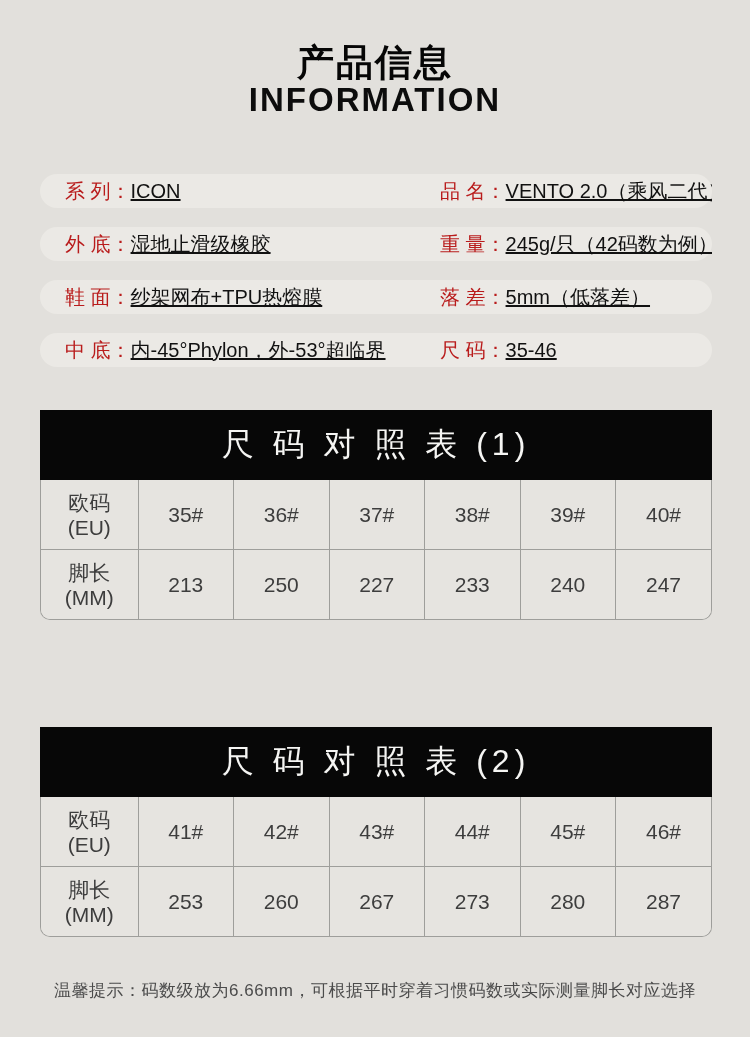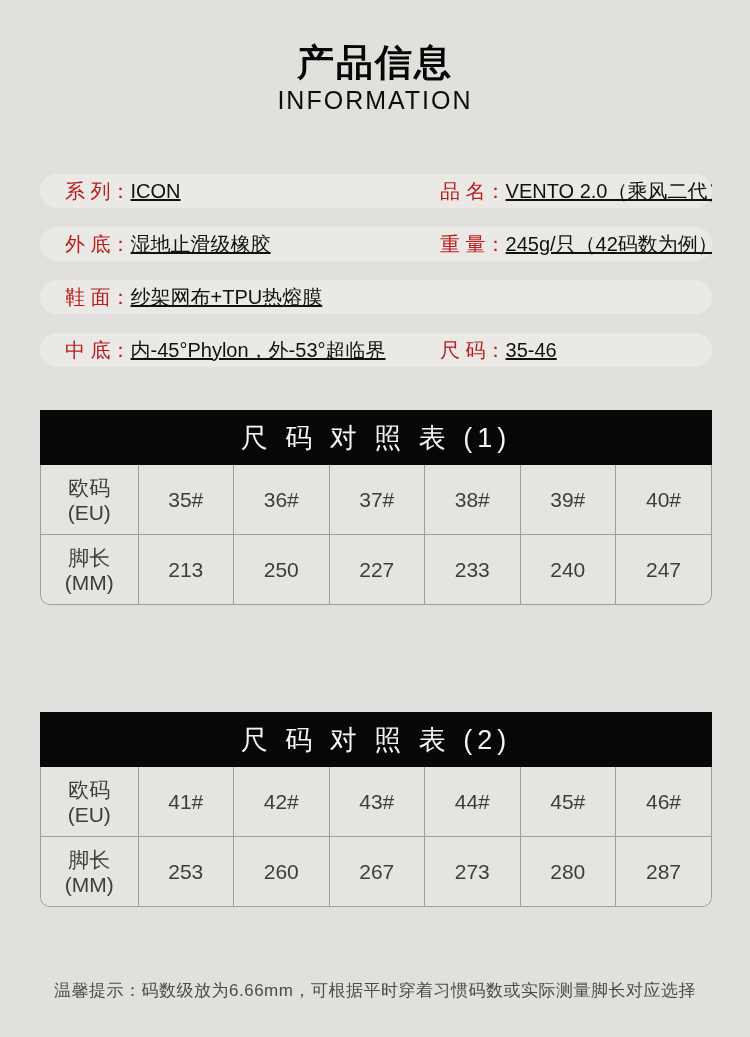--- a/index.html
+++ b/index.html
@@ -26,22 +26,22 @@
     text-align: center;
   }
   .title {
     font-size: 37px;
     font-weight: bold;
     letter-spacing: 2px;
     color: #060606;
     line-height: 42px;
   }
   .subtitle {
-    font-size: 25px;
-    font-weight: normal;
+    font-size: 33px;
+    font-weight: bold;
     letter-spacing: 2px;
     color: #0c0c0c;
     line-height: 28px;
     margin-top: 2px;
   }
   
   .specs {
     margin-top: 60px;
   }
   .spec-row {
@@ -70,27 +70,27 @@
   .spec-label { color: #b91c1c; }
   .spec-value { color: #111111; text-decoration: underline; }
   
   .size-chart {
     width: 672px;
     margin-left: 40px;
   }
   .size-chart.first { margin-top: 43px; }
   .size-chart.second { margin-top: 107px; }
   .chart-header {
-    height: 55px;
+    height: 70px;
     background: #070707;
     color: #f5f5f3;
     display: flex;
     align-items: center;
     justify-content: center;
-    font-size: 27px;
+    font-size: 32px;
     font-weight: normal;
     letter-spacing: 5px;
   }
   .chart-body {
     border: 1px solid #9e9e9b;
     border-top: none;
     border-radius: 0 0 10px 10px;
     overflow: hidden;
     background: #e6e4e0;
   }
@@ -148,20 +148,23 @@
         <span class="spec-label">外 底：</span><span class="spec-value">湿地止滑级橡胶</span>
       </div>
       <div class="spec-right">
         <span class="spec-label">重 量：</span><span class="spec-value">245g/只（42码数为例）</span>
       </div>
     </div>
     <div class="spec-row">
       <div class="spec-left">
         <span class="spec-label">鞋 面：</span><span class="spec-value">纱架网布+TPU热熔膜</span>
       </div>
+      <div class="spec-right">
+        <span class="spec-label">落 差：</span><span class="spec-value">5mm（低落差）</span>
+      </div>
     </div>
     <div class="spec-row">
       <div class="spec-left">
         <span class="spec-label">中 底：</span><span class="spec-value">内-45°Phylon，外-53°超临界</span>
       </div>
       <div class="spec-right">
         <span class="spec-label">尺 码：</span><span class="spec-value">35-46</span>
       </div>
     </div>
   </div>

